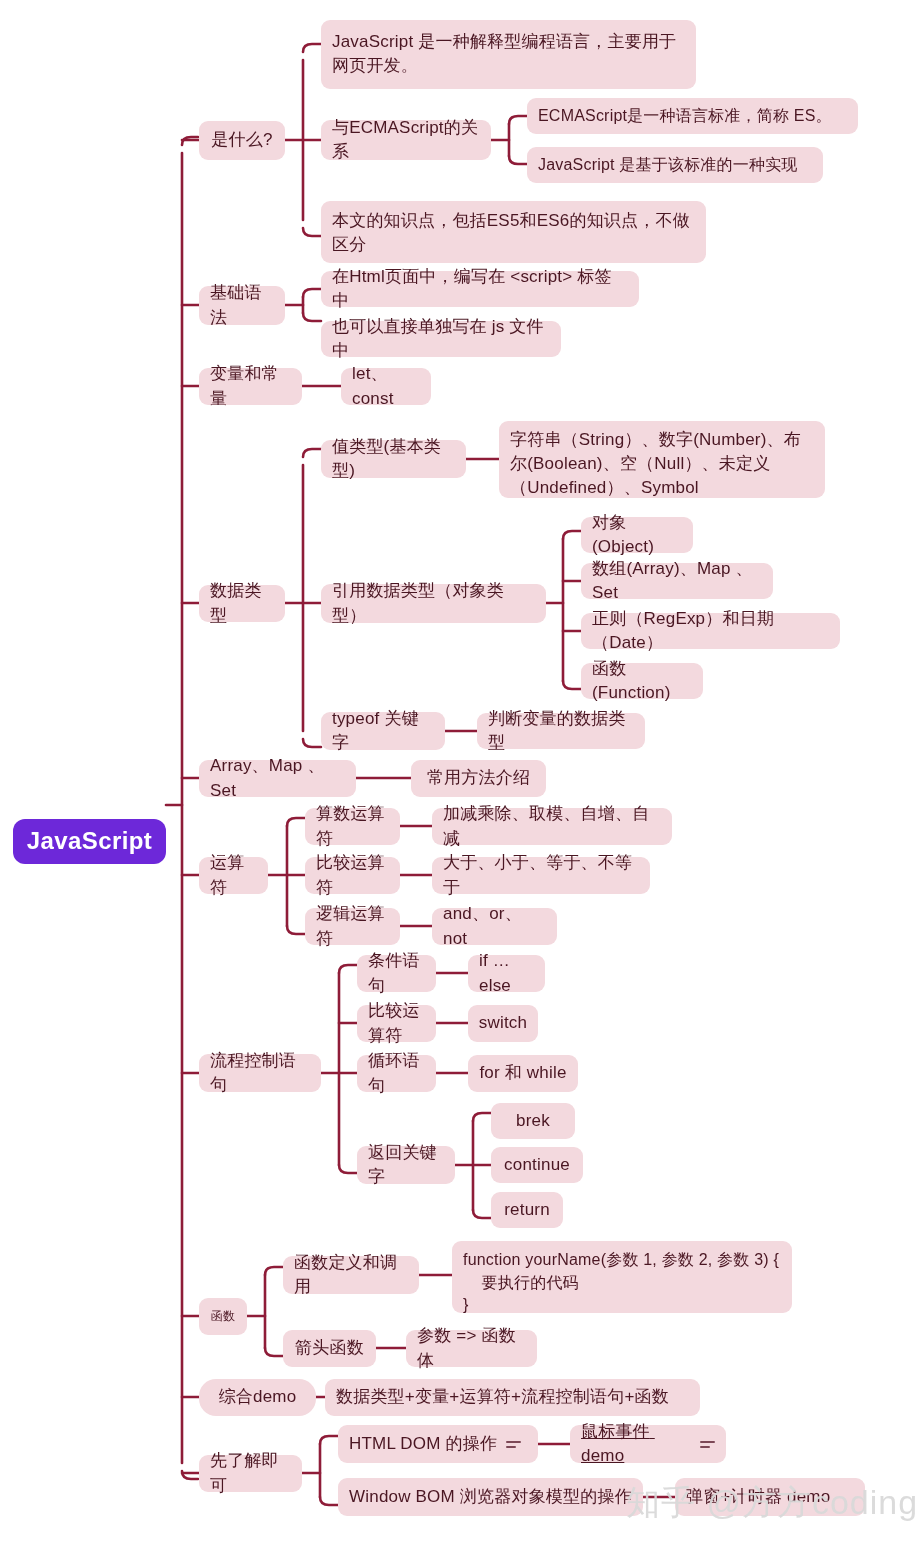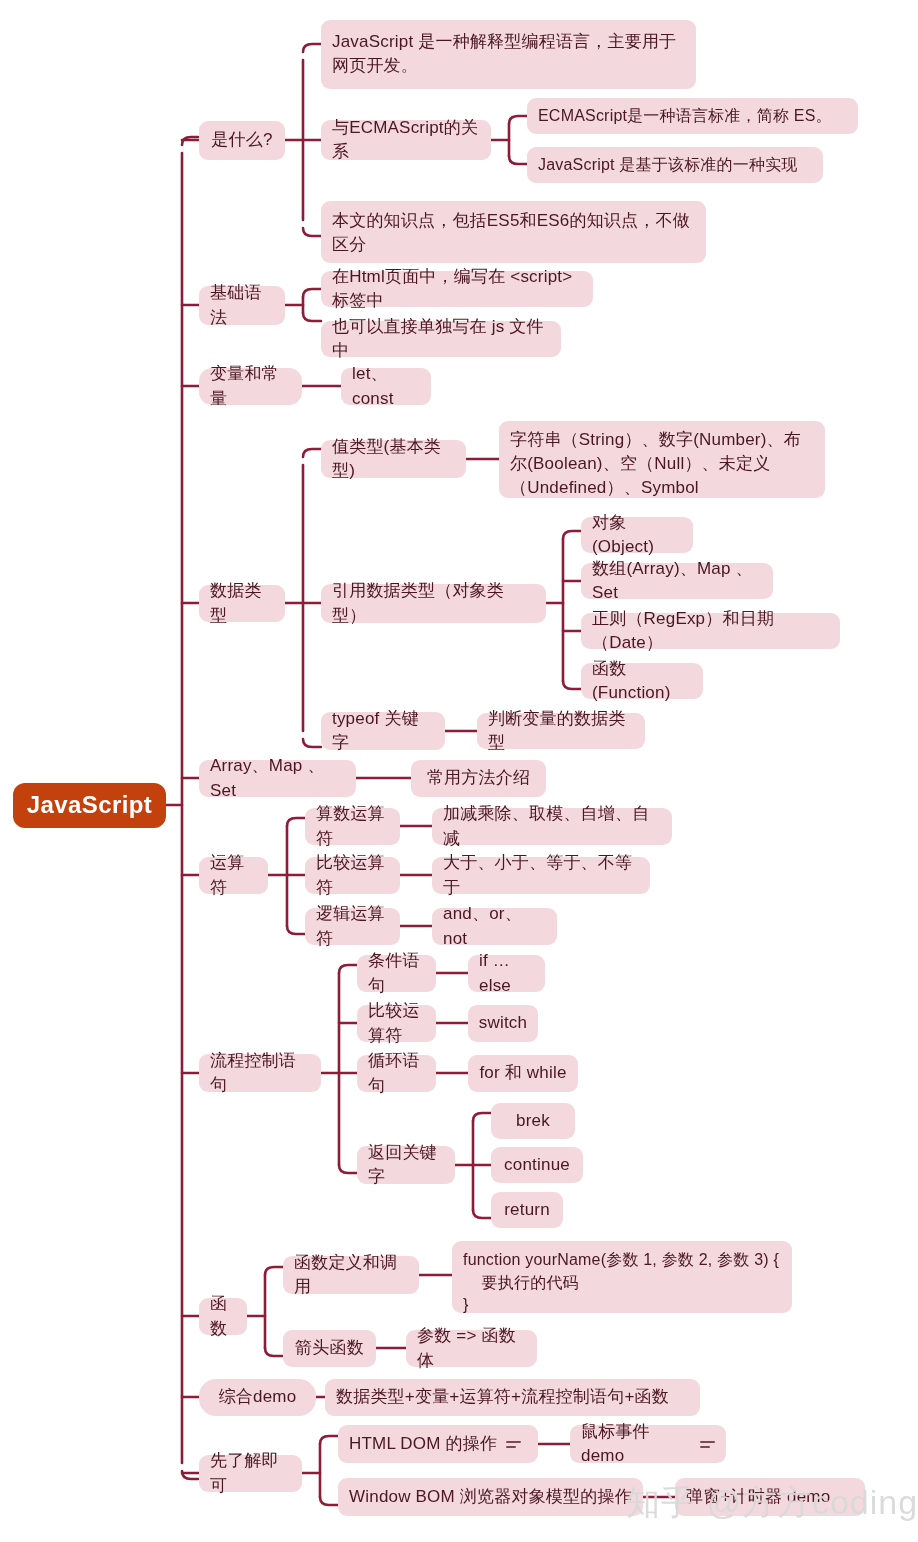--- a/index.html
+++ b/index.html
@@ -29,28 +29,29 @@
     display:flex;
     align-items:center;
     padding:5px 11px;
     line-height:1.42;
     letter-spacing:.2px;
     white-space:pre-wrap;
     z-index:3;
   }
   .node.multi{ align-items:flex-start; }
   .root{
-    background:#c2410c;
+    background:#6d28d9;
     color:#ffffff;
     font-weight:bold;
     font-size:24px;
     border-radius:12px;
     justify-content:center;
     letter-spacing:.4px;
     z-index:4;
+    margin-top:36px;
   }
   .noteicon{
     display:inline-block;
     width:15px; height:12px;
     margin-left:9px;
     position:relative;
     flex:0 0 auto;
     opacity:.78;
   }
   .noteicon::before,.noteicon::after{
@@ -212,29 +213,29 @@
   </div>
 
   <div class="node multi" style="left:321px; top:201px; width:385px; height:62px; font-size:17px; padding-top:8px;">
     <span class="nodetext">本文的知识点，包括ES5和ES6的知识点，不做区分</span>
   </div>
 
   <div class="node" style="left:199px; top:286px; width:86px; height:39px; font-size:17px; justify-content:center;">
     <span class="nodetext">基础语法</span>
   </div>
 
-  <div class="node" style="left:321px; top:271px; width:272px; height:36px; font-size:17px;">
+  <div class="node" style="left:321px; top:271px; width:318px; height:36px; font-size:17px;">
     <span class="nodetext">在Html页面中，编写在 &lt;script&gt; 标签中</span>
   </div>
 
   <div class="node" style="left:321px; top:321px; width:240px; height:36px; font-size:17px;">
     <span class="nodetext">也可以直接单独写在 js 文件中</span>
   </div>
 
-  <div class="node" style="left:199px; top:368px; width:103px; height:37px; font-size:17px; justify-content:center;border-radius:13px;">
+  <div class="node" style="left:199px; top:368px; width:103px; height:37px; font-size:17px; justify-content:center;">
     <span class="nodetext">变量和常量</span>
   </div>
 
   <div class="node" style="left:341px; top:368px; width:90px; height:37px; font-size:17px; justify-content:center;">
     <span class="nodetext">let、const</span>
   </div>
 
   <div class="node" style="left:199px; top:585px; width:86px; height:37px; font-size:17px; justify-content:center;">
     <span class="nodetext">数据类型</span>
   </div>
@@ -339,21 +340,21 @@
   <div class="node" style="left:491px; top:1103px; width:84px; height:36px; font-size:17px; justify-content:center;">
     <span class="nodetext">brek</span>
   </div>
   <div class="node" style="left:491px; top:1147px; width:92px; height:36px; font-size:17px; justify-content:center;">
     <span class="nodetext">continue</span>
   </div>
   <div class="node" style="left:491px; top:1192px; width:72px; height:36px; font-size:17px; justify-content:center;">
     <span class="nodetext">return</span>
   </div>
 
-  <div class="node" style="left:199px; top:1298px; width:48px; height:37px; font-size:17px; justify-content:center;">
+  <div class="node" style="left:199px; top:1298px; width:48px; height:37px; font-size:12px; justify-content:center;">
     <span class="nodetext">函数</span>
   </div>
 
   <div class="node" style="left:283px; top:1256px; width:136px; height:38px; font-size:17px; justify-content:center;">
     <span class="nodetext">函数定义和调用</span>
   </div>
 
   <div class="node multi" style="left:452px; top:1241px; width:340px; height:72px; font-size:16px; padding-top:8px;">
     <span class="nodetext">function yourName(参数 1, 参数 2, 参数 3) {
     要执行的代码
@@ -375,21 +376,21 @@
   </div>
 
   <div class="node" style="left:199px; top:1455px; width:103px; height:37px; font-size:17px; justify-content:center;">
     <span class="nodetext">先了解即可</span>
   </div>
 
   <div class="node" style="left:338px; top:1425px; width:200px; height:38px; font-size:17px;">
     <span class="nodetext">HTML DOM 的操作</span>
     <span class="noteicon"></span>
   </div>
-  <div class="node" style="left:570px; top:1425px; width:156px; height:38px; font-size:17px;">
+  <div class="node" style="left:570px; top:1425px; width:156px; height:38px; font-size:17px;text-decoration:underline;">
     <span class="nodetext">鼠标事件 demo</span>
     <span class="noteicon"></span>
   </div>
 
   <div class="node" style="left:338px; top:1478px; width:305px; height:38px; font-size:17px;">
     <span class="nodetext">Window BOM 浏览器对象模型的操作</span>
   </div>
   <div class="node" style="left:675px; top:1478px; width:190px; height:38px; font-size:17px;">
     <span class="nodetext">弹窗+计时器 demo</span>
   </div>

